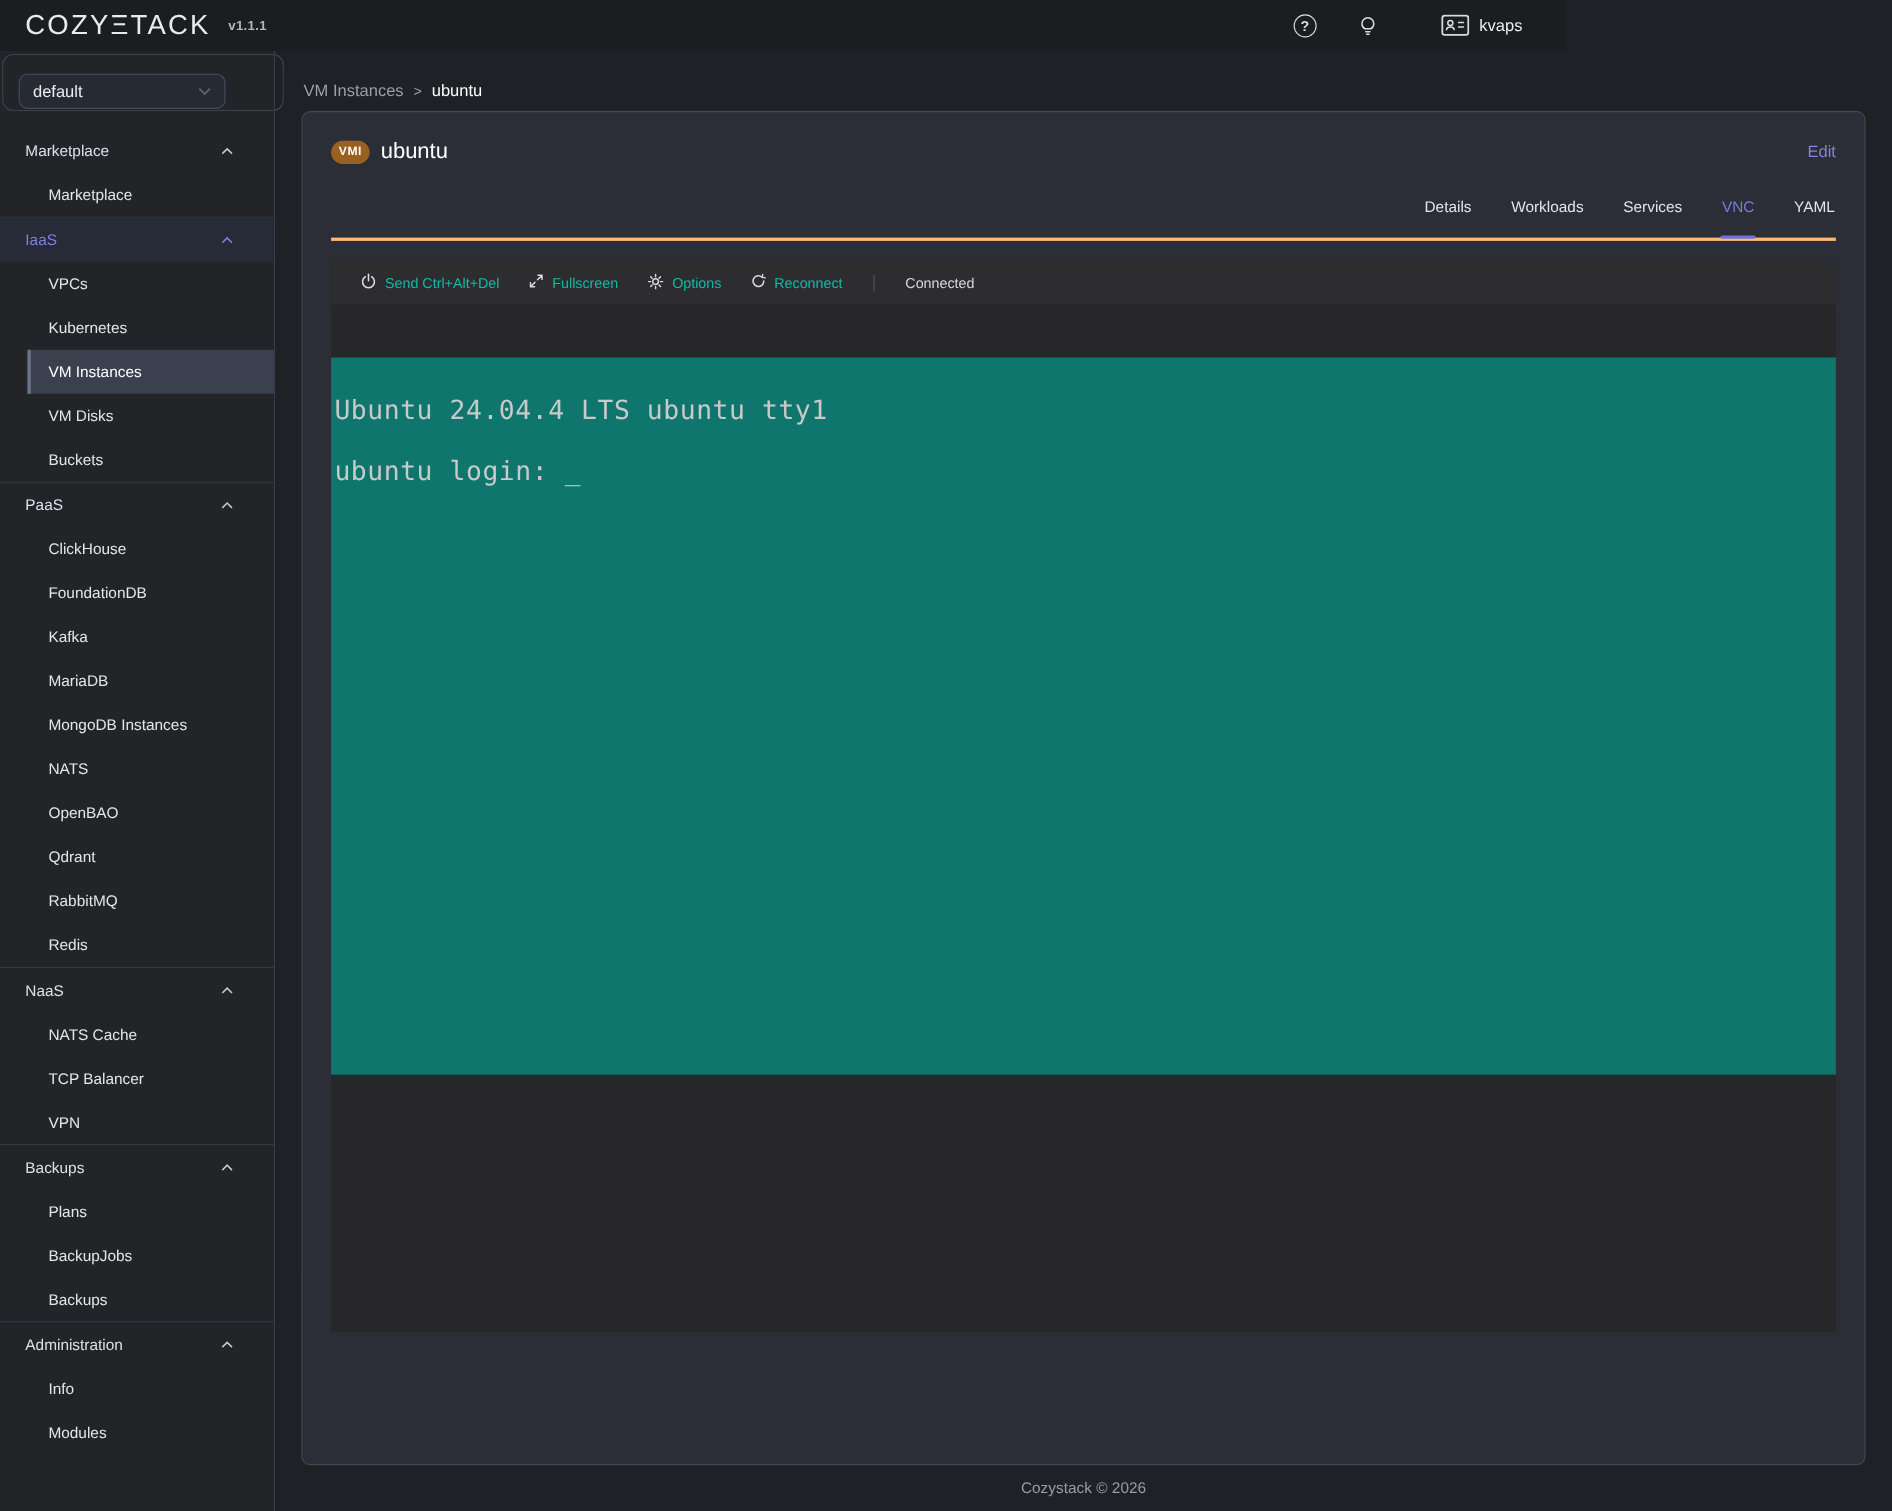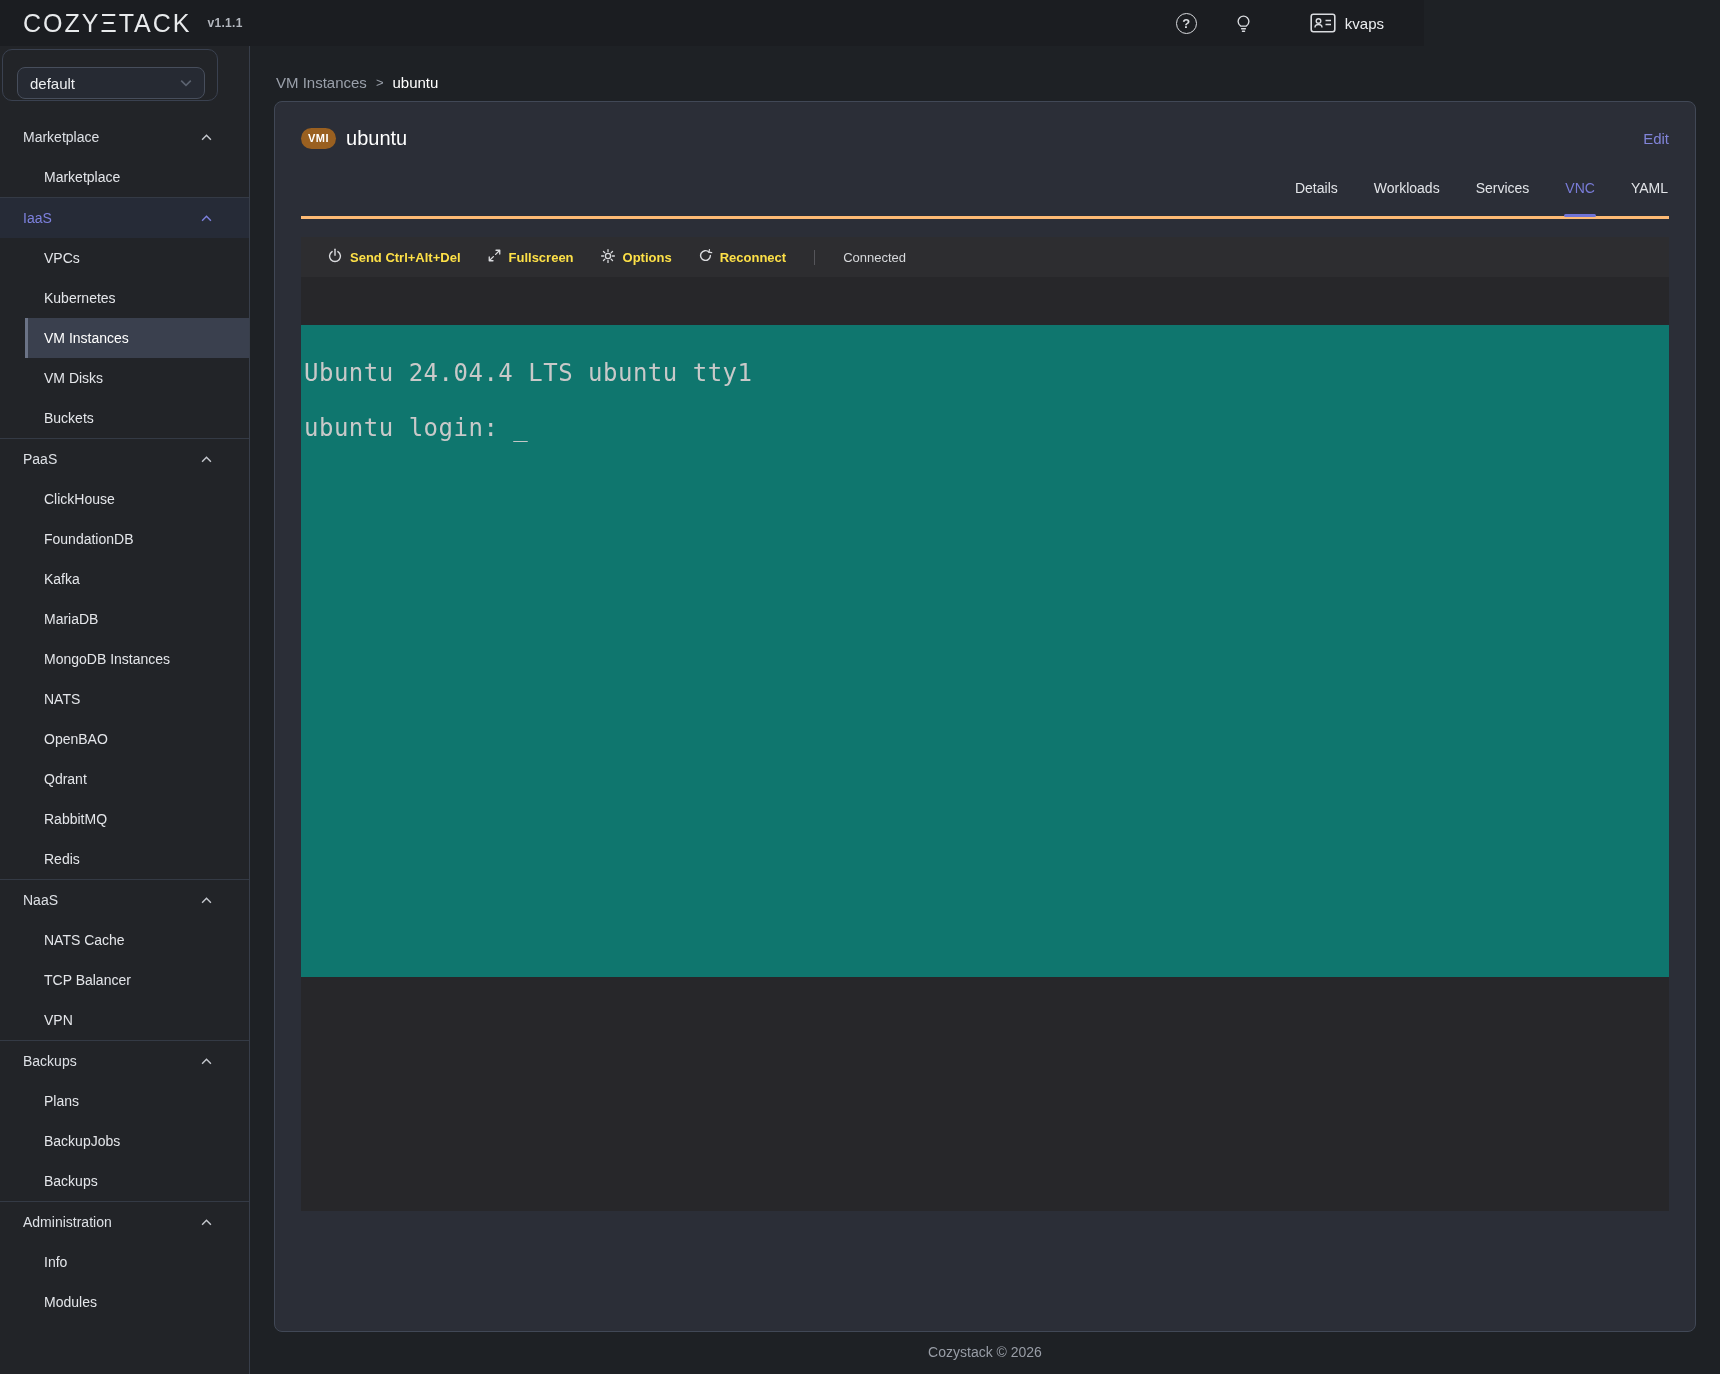--- a/index.html
+++ b/index.html
@@ -12,21 +12,21 @@
   .version { margin-left:16px; font-size:12px; font-weight:bold; color:#b3b7be; letter-spacing:.3px;text-align:right; }
   .topbar-right { position:absolute; right:40px; top:0; height:46px; display:flex; align-items:center; }
   .tb-icon { color:#d9dbdf; display:flex; align-items:center; justify-content:center; cursor:pointer; }
   .help-circle { width:21px; height:21px; border:1.4px solid #d9dbdf; border-radius:50%; font-size:13px; font-weight:bold; color:#d9dbdf; display:flex; align-items:center; justify-content:center; }
   .gap38 { width:38px; }
   .userchip { display:flex; align-items:center; gap:9px; cursor:pointer;padding-left:20px; }
   .username { font-size:15px; color:#eceef0; }
 
   
   .sidebar { position:absolute; top:46px; left:0; width:250px; height:1328px; background:#222428; border-right:1px solid #383e4a; }
-  .project-panel { margin:3px 0 0 2px; width:216px; height:52px; border:1px solid #3a4150; border-radius:10px; position:relative; }
+  .project-panel { margin:3px 0 0 2px; width:256px; height:52px; border:1px solid #3a4150; border-radius:10px; position:relative; }
   .project-select { position:absolute; left:14px; top:17px; width:188px; height:32px; background:#262a33; border:1px solid #474e5c; border-radius:8px; display:flex; align-items:center; padding:0 12px; cursor:pointer; }
   .project-select .val { font-size:15px; color:#eceef0; flex:1; }
   .project-select .chev { color:#5c6370; display:flex; }
   .nav { margin-top:16px; }
   .nav-section + .nav-section { border-top:1px solid #343a45; }
   .section-header { height:40px; display:flex; align-items:center; padding:0 37px 0 23px; font-size:14px; color:#dde0e5; cursor:pointer; }
   .section-header .lbl { flex:1; }
   .section-header .chev { color:#c6c9cf; display:flex; }
   .section-header.active { color:#7d81de; background:#262b37; }
   .section-header.active .chev { color:#7d81de; }
@@ -47,21 +47,21 @@
   .edit-link { margin-left:auto; font-size:15px; color:#8184d8; cursor:pointer; }
 
   .tabs { margin-top:22px; display:flex; gap:34px; border-bottom:3px solid #fdba74;justify-content:flex-end; }
   .tab { position:relative; padding:0 1px 20px 1px; font-size:14px; font-weight:500; color:#e2e4e8; cursor:pointer; }
   .tab.active { color:#797cd8; }
   .tab.active::after { content:""; position:absolute; left:0; right:0; bottom:-1px; height:3px; background:#6f73d6; border-radius:2px; }
 
   
   .vnc-wrap { margin-top:18px; height:974px; background:#27272a; }
   .vnc-toolbar { height:40px; background:#2d2d30; display:flex; align-items:center; padding-left:26px; gap:26px; }
-  .tool-btn { display:flex; align-items:center; gap:7px; font-size:13px; font-weight:700; color:#fde047; cursor:pointer; }
+  .tool-btn { display:flex; align-items:center; gap:7px; font-size:13px; font-weight:400; color:#14b8a6; cursor:pointer; }
   .tool-btn svg { color:#dadbde; }
   .tool-divider { width:1px; height:15px; background:#55555a; margin:0 2px; }
   .vnc-status { font-size:13px; color:#d6d8db; }
   .vnc-screen { margin-top:48px; height:652px; background:#0f766e; padding:34px 0 0 3px; font-family:"DejaVu Sans Mono",monospace; font-size:24px; letter-spacing:.5px; color:#c9c9c9; cursor:pointer; }
   .term-line { line-height:28px; white-space:pre; }
   .term-line2 { margin-top:27px; }
 
   .footer { margin-top:12px; text-align:center; font-size:14px; color:#989da6; }
 </style>
 </head>

